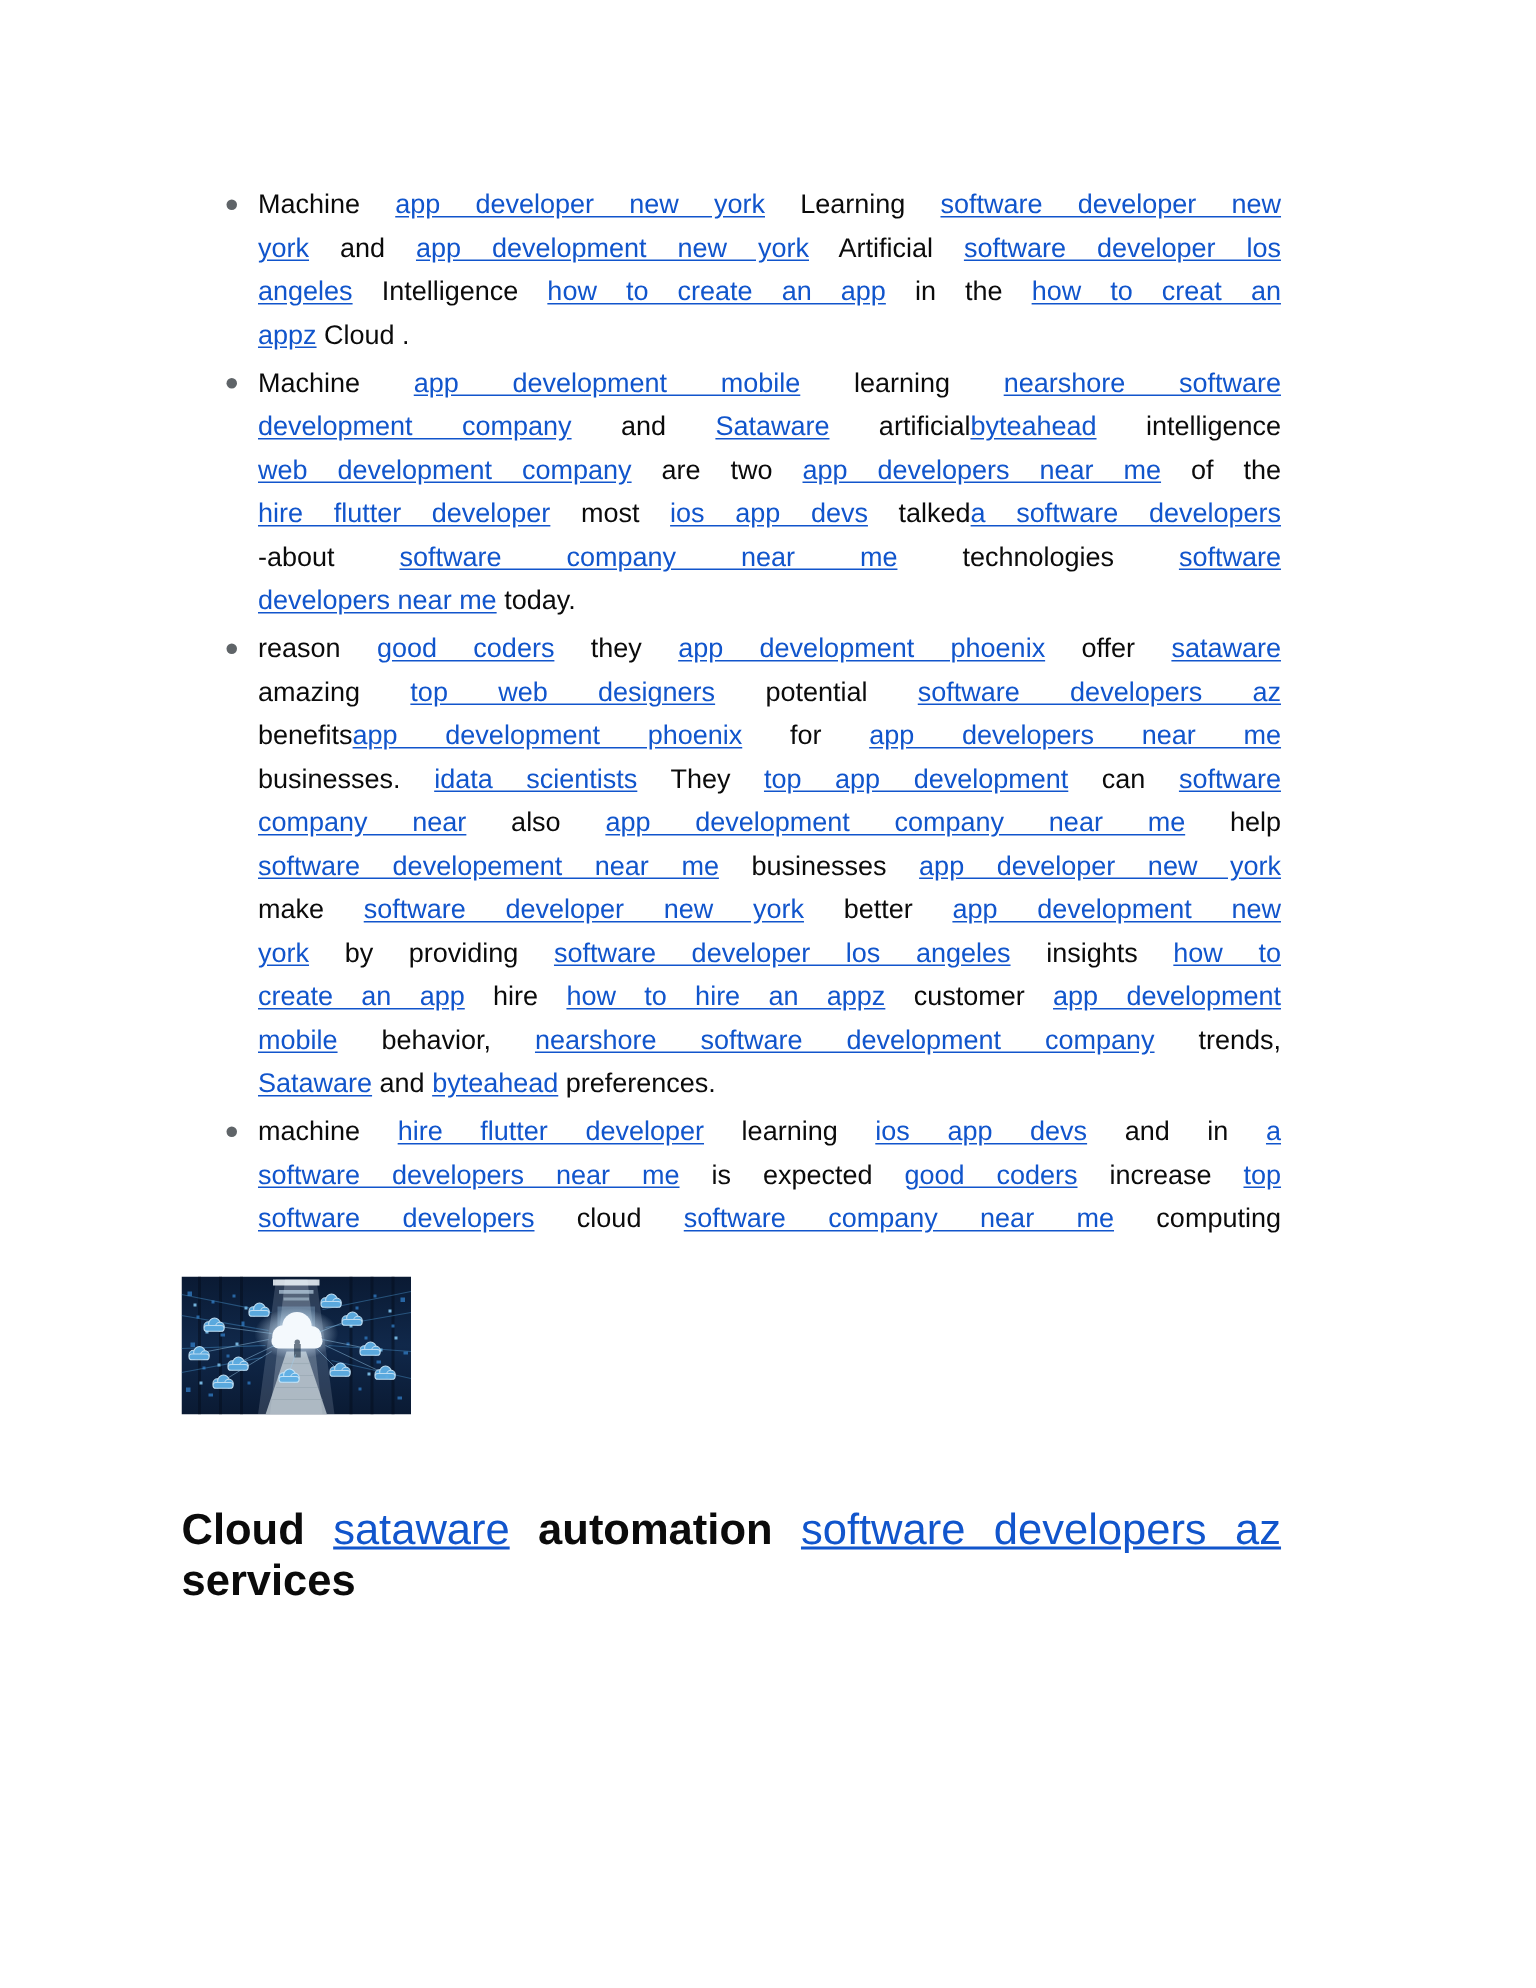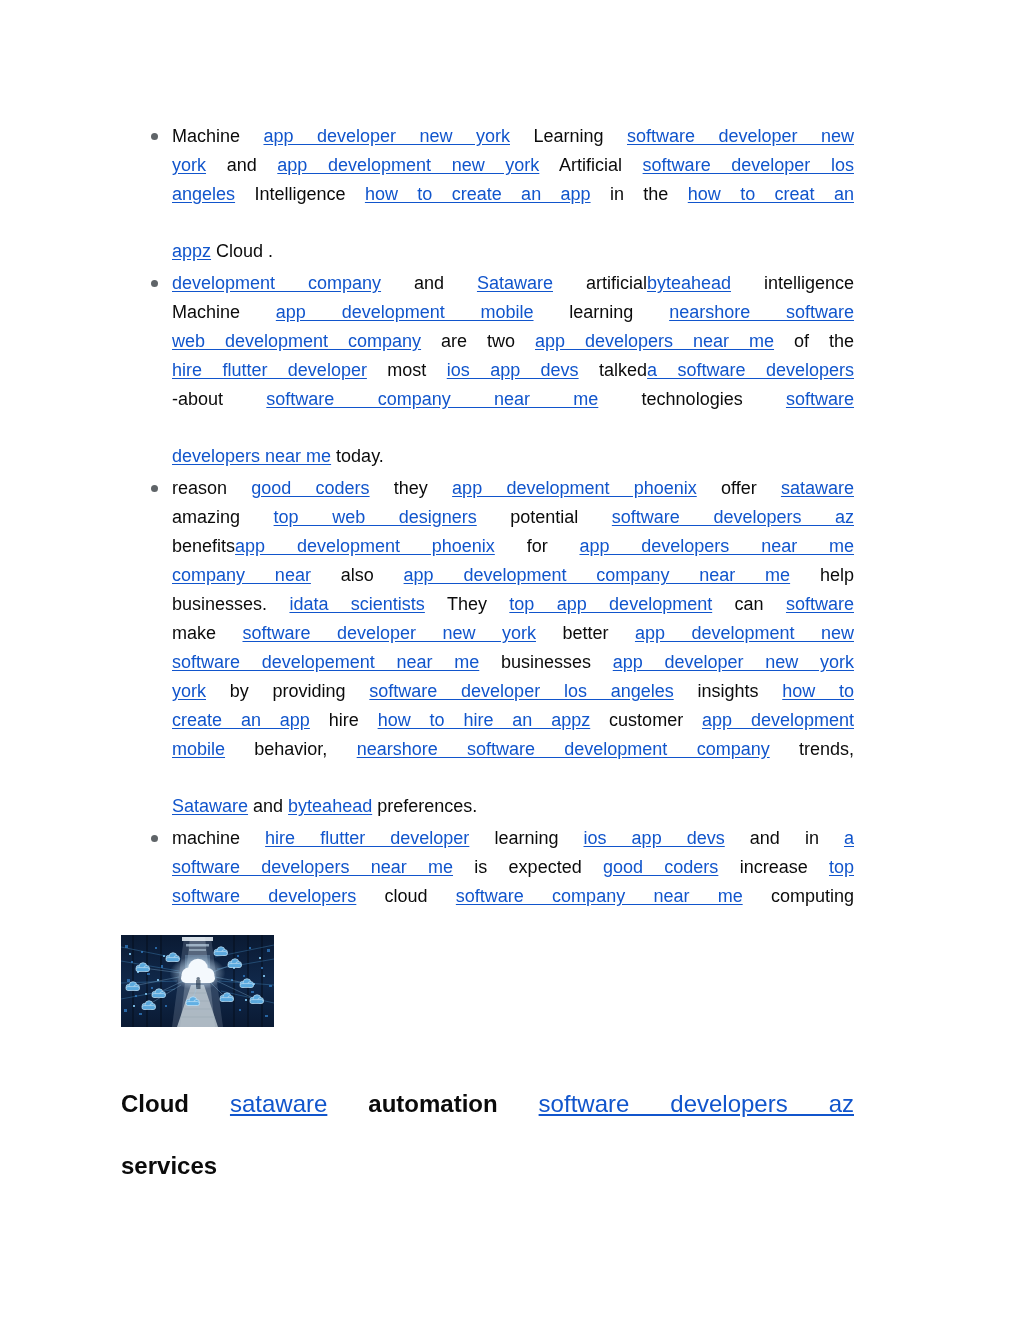--- a/index.html
+++ b/index.html
@@ -38,37 +38,36 @@
     width:7px;height:7px;
     border-radius:50%;
     background:var(--bullet);
   }
   .tline{
     text-align:justify;
     text-align-last:justify;
   }
   .tline.last{
     text-align-last:left;
-    margin-top:28px;
   }
   a.doc-link{
     color:var(--link);
     text-decoration:underline;
     text-underline-offset:2px;
     cursor:pointer;
   }
   .doc-image{
     display:block;
     width:153px;height:92px;
     margin:24px 0 0 0;
   }
   .doc-image svg{display:block;}
   .heading{
     margin:60px 0 0 0;
-    font-size:24px;
+    font-size:29px;
     line-height:34px;
     font-weight:700;
     color:var(--text);
   }
   .heading a.doc-link{
     font-weight:400;
   }
 </style>
 </head>
 <body>
@@ -76,35 +75,35 @@
 <div class="doc">
 
   <ul class="bullet-list">
     <li class="bullet-item">
         <div class="tline"><span>Machine </span><a class="doc-link">app developer new york</a><span> Learning </span><a class="doc-link">software developer new</a></div>
         <div class="tline"><a class="doc-link">york</a><span> and </span><a class="doc-link">app development new york</a><span> Artificial </span><a class="doc-link">software developer los</a></div>
         <div class="tline"><a class="doc-link">angeles</a><span> Intelligence </span><a class="doc-link">how to create an app</a><span> in the </span><a class="doc-link">how to creat an</a></div>
         <div class="tline last"><a class="doc-link">appz</a><span> Cloud .</span></div>
       </li>
     <li class="bullet-item">
+        <div class="tline"><span>Machine </span><a class="doc-link">app development mobile</a><span> learning </span><a class="doc-link">nearshore software</a></div>
         <div class="tline"><a class="doc-link">development company</a><span> and </span><a class="doc-link">Sataware</a><span> artificial</span><a class="doc-link">byteahead</a><span> intelligence</span></div>
-        <div class="tline"><span>Machine </span><a class="doc-link">app development mobile</a><span> learning </span><a class="doc-link">nearshore software</a></div>
         <div class="tline"><a class="doc-link">web development company</a><span> are two </span><a class="doc-link">app developers near me</a><span> of the</span></div>
         <div class="tline"><a class="doc-link">hire flutter developer</a><span> most </span><a class="doc-link">ios app devs</a><span> talked</span><a class="doc-link">a software developers</a></div>
         <div class="tline"><span>-about </span><a class="doc-link">software company near me</a><span> technologies </span><a class="doc-link">software</a></div>
         <div class="tline last"><a class="doc-link">developers near me</a><span> today.</span></div>
       </li>
     <li class="bullet-item">
         <div class="tline"><span>reason </span><a class="doc-link">good coders</a><span> they </span><a class="doc-link">app development phoenix</a><span> offer </span><a class="doc-link">sataware</a></div>
         <div class="tline"><span>amazing </span><a class="doc-link">top web designers</a><span> potential </span><a class="doc-link">software developers az</a></div>
         <div class="tline"><span>benefits</span><a class="doc-link">app development phoenix</a><span> for </span><a class="doc-link">app developers near me</a></div>
+        <div class="tline"><span>businesses. </span><a class="doc-link">idata scientists</a><span> They </span><a class="doc-link">top app development</a><span> can </span><a class="doc-link">software</a></div>
         <div class="tline"><a class="doc-link">company near</a><span> also </span><a class="doc-link">app development company near me</a><span> help</span></div>
-        <div class="tline"><span>businesses. </span><a class="doc-link">idata scientists</a><span> They </span><a class="doc-link">top app development</a><span> can </span><a class="doc-link">software</a></div>
+        <div class="tline"><a class="doc-link">software developement near me</a><span> businesses </span><a class="doc-link">app developer new york</a></div>
         <div class="tline"><span>make </span><a class="doc-link">software developer new york</a><span> better </span><a class="doc-link">app development new</a></div>
-        <div class="tline"><a class="doc-link">software developement near me</a><span> businesses </span><a class="doc-link">app developer new york</a></div>
         <div class="tline"><a class="doc-link">york</a><span> by providing </span><a class="doc-link">software developer los angeles</a><span> insights </span><a class="doc-link">how to</a></div>
         <div class="tline"><a class="doc-link">create an app</a><span> hire </span><a class="doc-link">how to hire an appz</a><span> customer </span><a class="doc-link">app development</a></div>
         <div class="tline"><a class="doc-link">mobile</a><span> behavior, </span><a class="doc-link">nearshore software development company</a><span> trends,</span></div>
         <div class="tline last"><a class="doc-link">Sataware</a><span> and </span><a class="doc-link">byteahead</a><span> preferences.</span></div>
       </li>
     <li class="bullet-item">
         <div class="tline"><span>machine </span><a class="doc-link">hire flutter developer</a><span> learning </span><a class="doc-link">ios app devs</a><span> and in </span><a class="doc-link">a</a></div>
         <div class="tline"><a class="doc-link">software developers near me</a><span> is expected </span><a class="doc-link">good coders</a><span> increase </span><a class="doc-link">top</a></div>
         <div class="tline"><a class="doc-link">software developers</a><span> cloud </span><a class="doc-link">software company near me</a><span> computing</span></div>
       </li>

